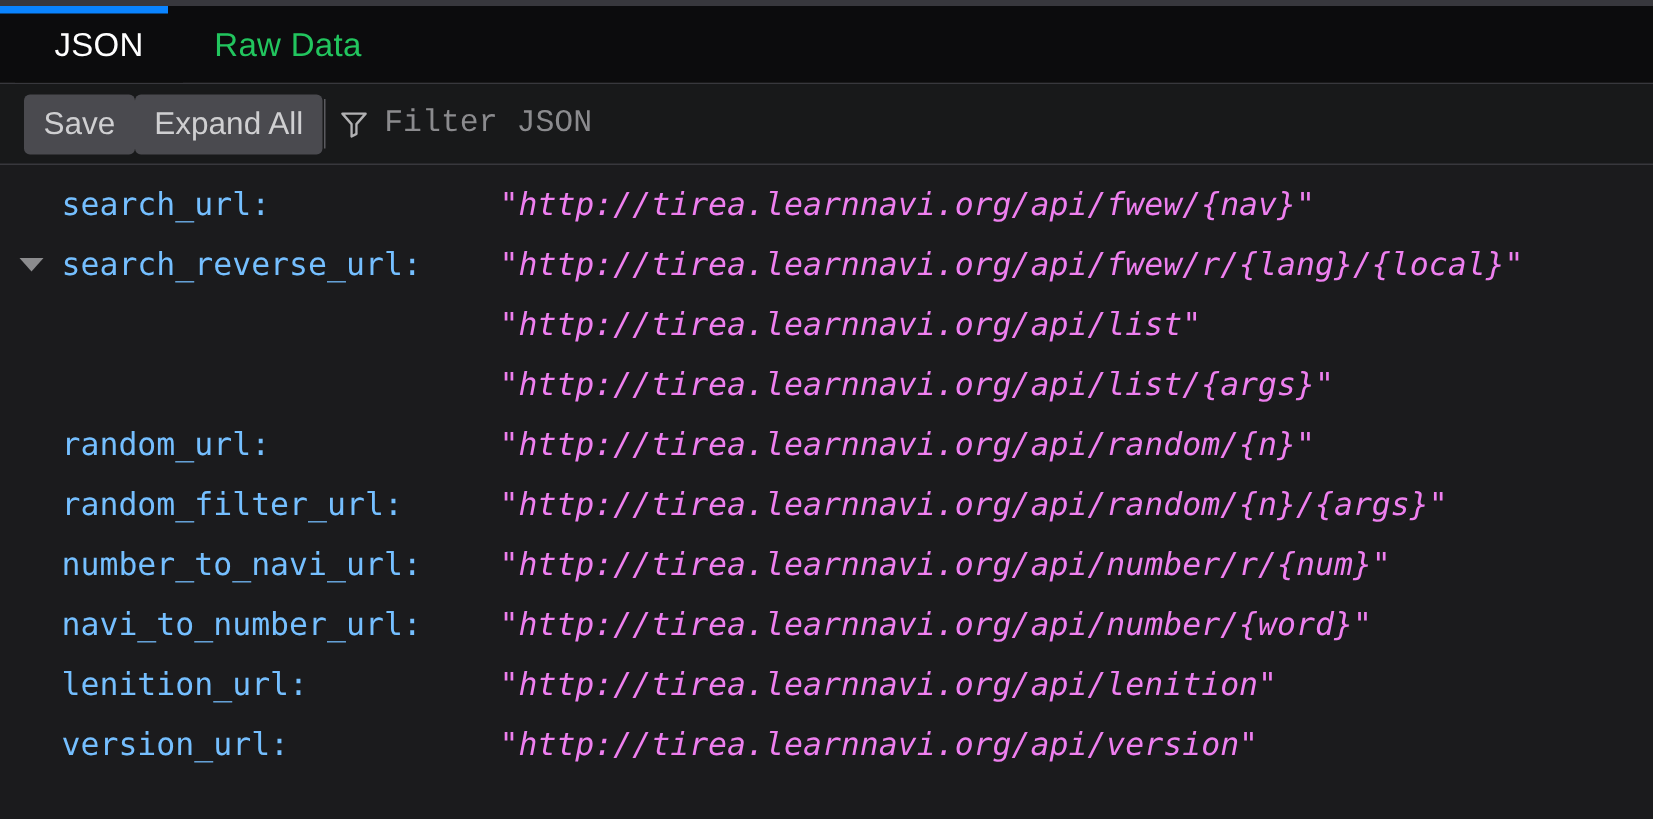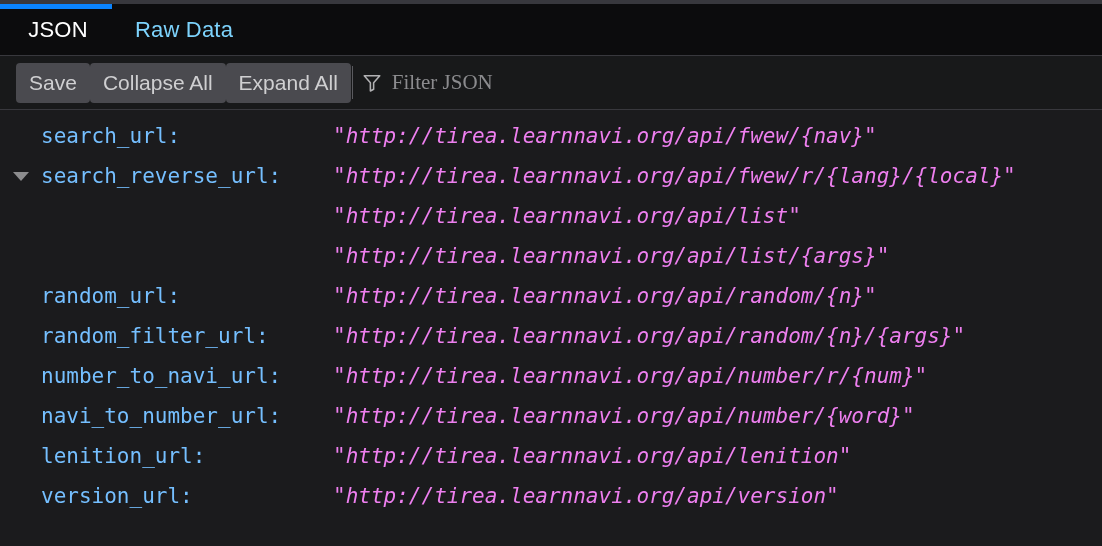--- a/index.html
+++ b/index.html
@@ -35,32 +35,32 @@
 
   
   .tabbar {
     height: 51px;
     flex: 0 0 auto;
     background: #0c0c0d;
     position: relative;
     display: flex;
     align-items: flex-end;
     box-sizing: border-box;
-    padding-left: 2px;
+    padding-left: 10px;
   }
   .tab {
     position: relative;
     height: 51px;
     display: flex;
     align-items: center;
     justify-content: center;
     box-sizing: border-box;
     font-size: 22px;
     letter-spacing: 0.2px;
-    color: #7dd3fc;
+    color: #22c55e;
     background: transparent;
     cursor: default;
     user-select: none;
     white-space: nowrap;
   }
   .tab.tab-json     { width: 112px; }
   .tab.tab-raw      { width: 140px; }
   .tab.tab-headers  { width: 142px; }
 
   .tab.selected {
@@ -123,21 +123,21 @@
     height: 20px;
     flex: 0 0 auto;
     display: block;
   }
   .filter-input {
     flex: 1 1 auto;
     background: transparent;
     border: none;
     outline: none;
     color: #ffffff;
-    font-family: Liberation Serif, serif;
+    font-family: Liberation Mono, monospace;
     font-size: 21px;
     padding: 0;
     height: 40px;
   }
   .filter-input::placeholder {
     color: #8b8b8e;
     opacity: 1;
   }
 
   
@@ -202,21 +202,20 @@
     <div class="tab tab-json selected">
       <span>JSON</span>
     </div>
     <div class="tab tab-raw">
       <span>Raw Data</span>
     </div>
   </div>
 
   <div class="toolbar">
     <button class="tb-btn">Save</button>
-    <button class="tb-btn">Collapse All</button>
     <button class="tb-btn">Expand All</button>
     <div class="tb-sep"></div>
     <div class="filter-wrap">
       <svg class="filter-icon" viewBox="0 0 16 16">
         <path d="M1.8 2.2 h12.4 l-4.9 5.6 v5.2 l-2.6 1.4 v-6.6 z" fill="none" stroke="#b1b1b3" stroke-width="1.25" stroke-linejoin="round"></path>
       </svg>
       <input class="filter-input" type="text" placeholder="Filter JSON" value="" style="">
     </div>
   </div>
 

